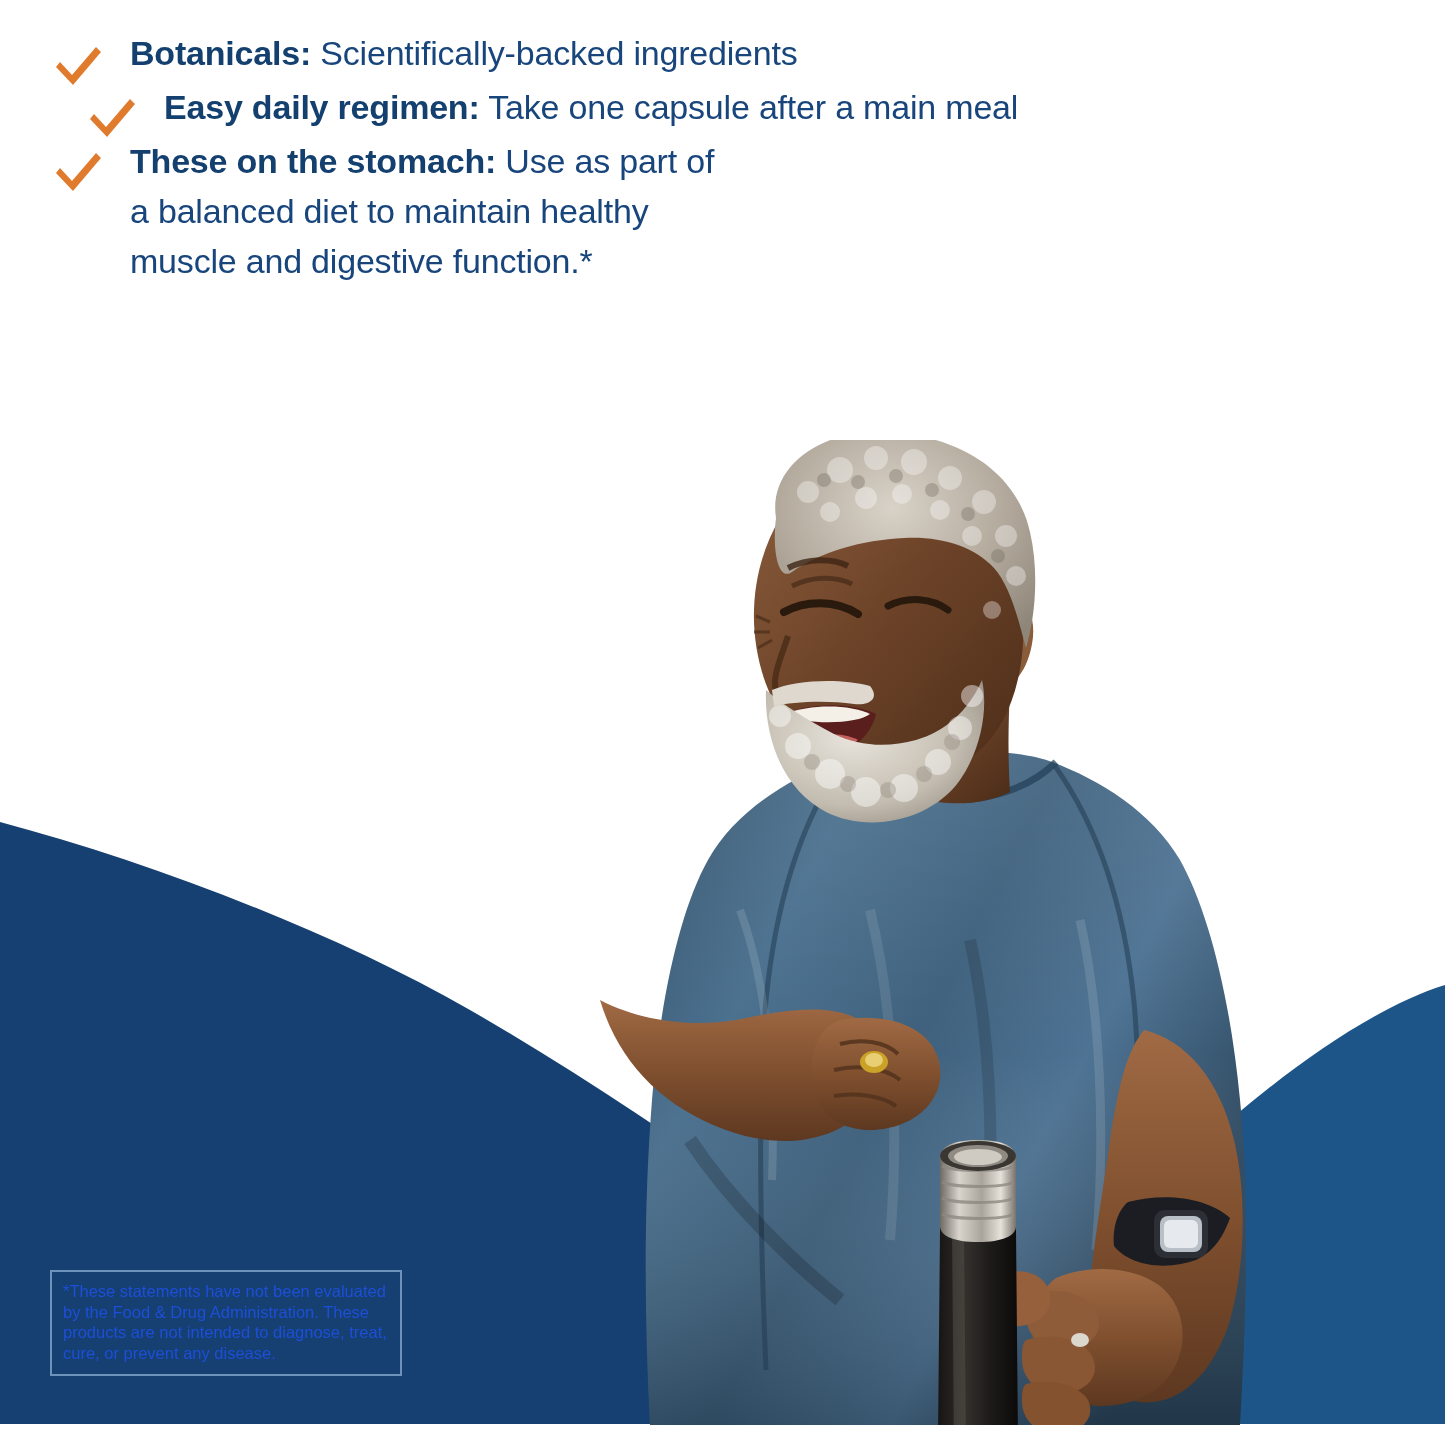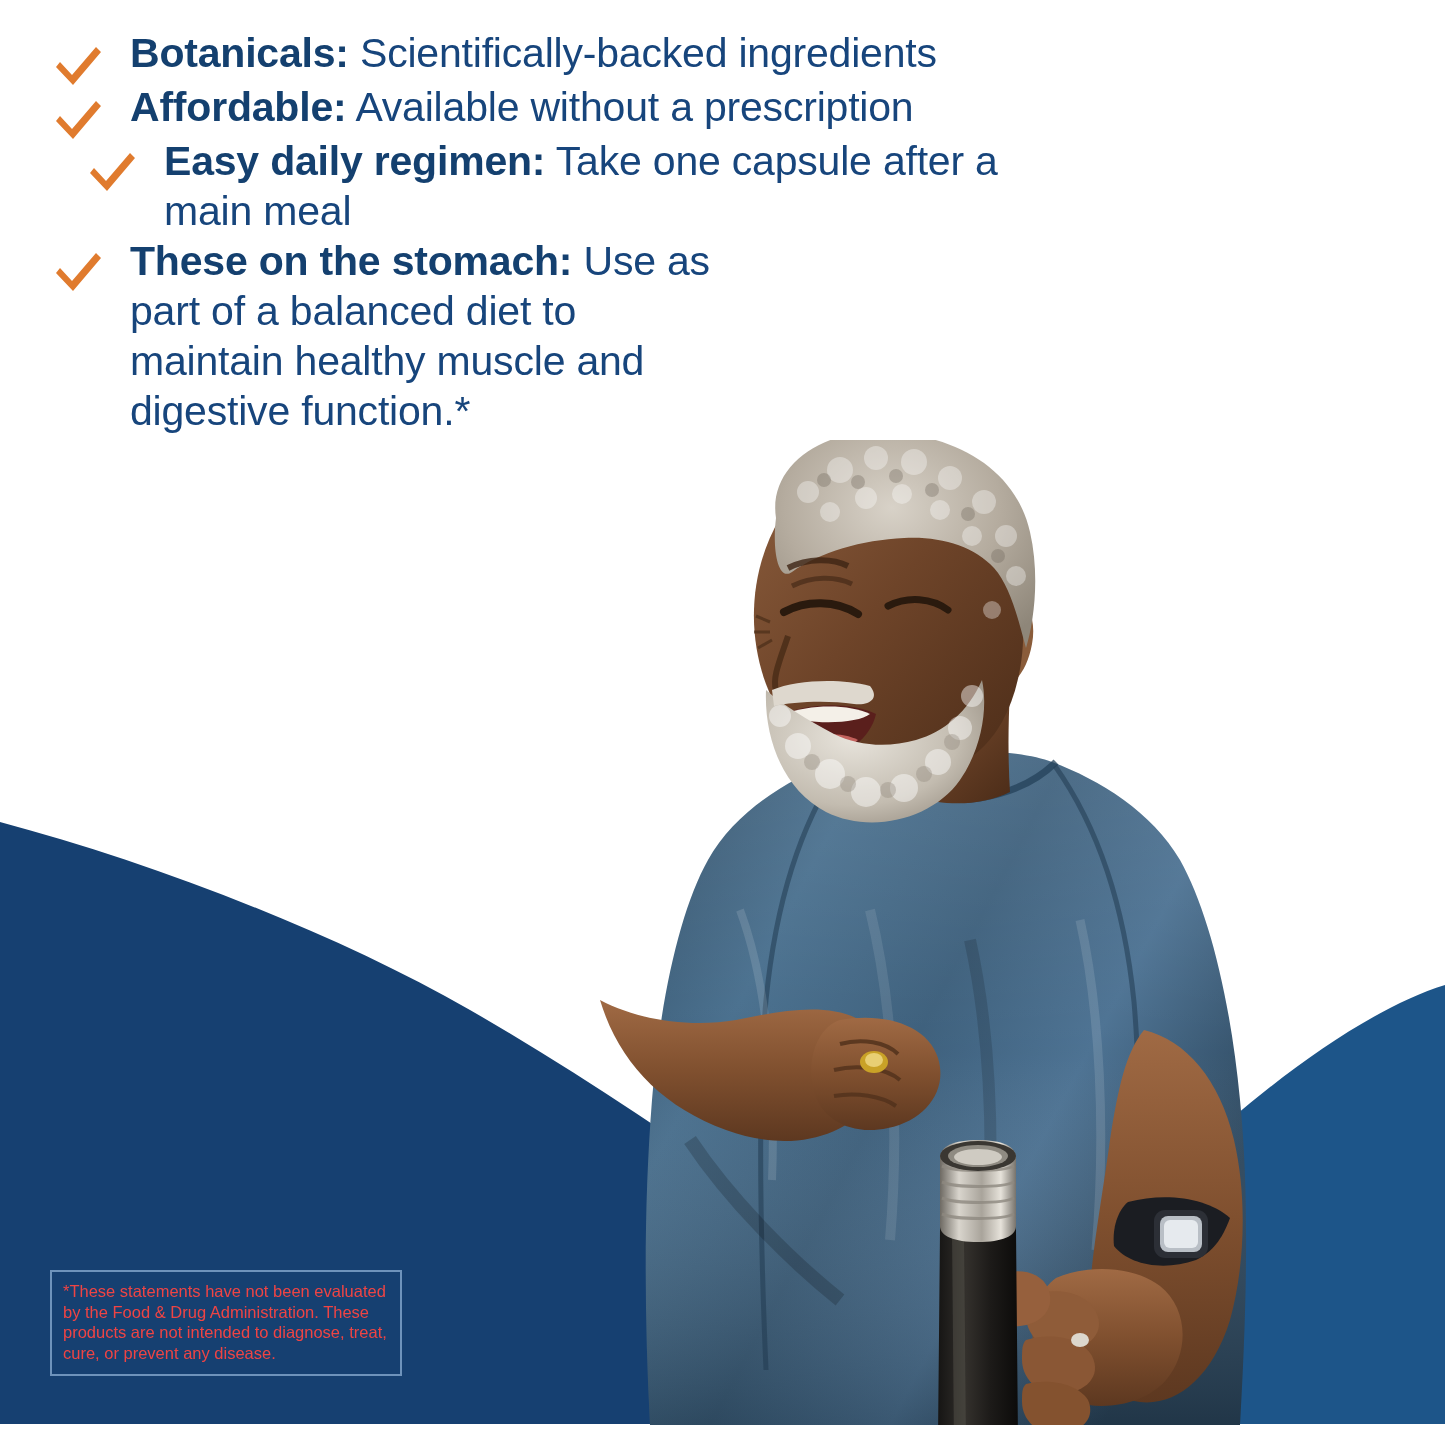--- a/index.html
+++ b/index.html
@@ -45,21 +45,21 @@
     position: absolute;
     left: 52px;
     width: 52px;
     height: 46px;
     display: block;
   }
 
   .bullet-text {
     display: block;
     color: #17457c;
-    font-size: 41px;
+    font-size: 34px;
     line-height: 50px;
     letter-spacing: -0.2px;
     font-weight: 400;
   }
   .bullet-text .lead {
     font-weight: 700;
     color: #14406f;
   }
 
   
@@ -90,21 +90,21 @@
     position: absolute;
     left: 50px;
     top: 1270px;
     width: 352px;
     border: 2px solid #6e93bb;
     padding: 9px 11px 11px 11px;
     box-sizing: border-box;
   }
   .disclaimer-text {
     display: block;
-    color: #ef4444;
+    color: #1d4ed8;
     font-size: 16.5px;
     line-height: 20.5px;
     font-weight: 400;
     letter-spacing: 0px;
   }
 </style>
 </head>
 <body>
 
 <div id="canvas">
@@ -394,26 +394,20 @@
 
   <div class="bullets">
 
     <div class="bullet-row row-1">
       <svg class="check-icon" viewBox="0 0 52 46" aria-hidden="true">
         <path d="M4,23 L8,18 L20,31 L44,3 L49,8 L21,41 Z" fill="#e07b2e"></path>
       </svg>
       <span class="bullet-text"><span class="lead">Botanicals:</span><span> Scientifically-backed ingredients</span></span>
     </div>
 
-    <div class="bullet-row row-2">
-      <svg class="check-icon" viewBox="0 0 52 46" aria-hidden="true">
-        <path d="M4,23 L8,18 L20,31 L44,3 L49,8 L21,41 Z" fill="#e07b2e"></path>
-      </svg>
-      <span class="bullet-text"><span class="lead">Affordable:</span><span> Available without a prescription</span></span>
-    </div>
 
     <div class="bullet-row row-3">
       <svg class="check-icon" viewBox="0 0 52 46" aria-hidden="true">
         <path d="M4,23 L8,18 L20,31 L44,3 L49,8 L21,41 Z" fill="#e07b2e"></path>
       </svg>
       <span class="bullet-text"><span class="lead">Easy daily regimen:</span><span> Take one capsule after a main meal</span></span>
     </div>
 
     <div class="bullet-row row-4">
       <svg class="check-icon" viewBox="0 0 52 46" aria-hidden="true">

